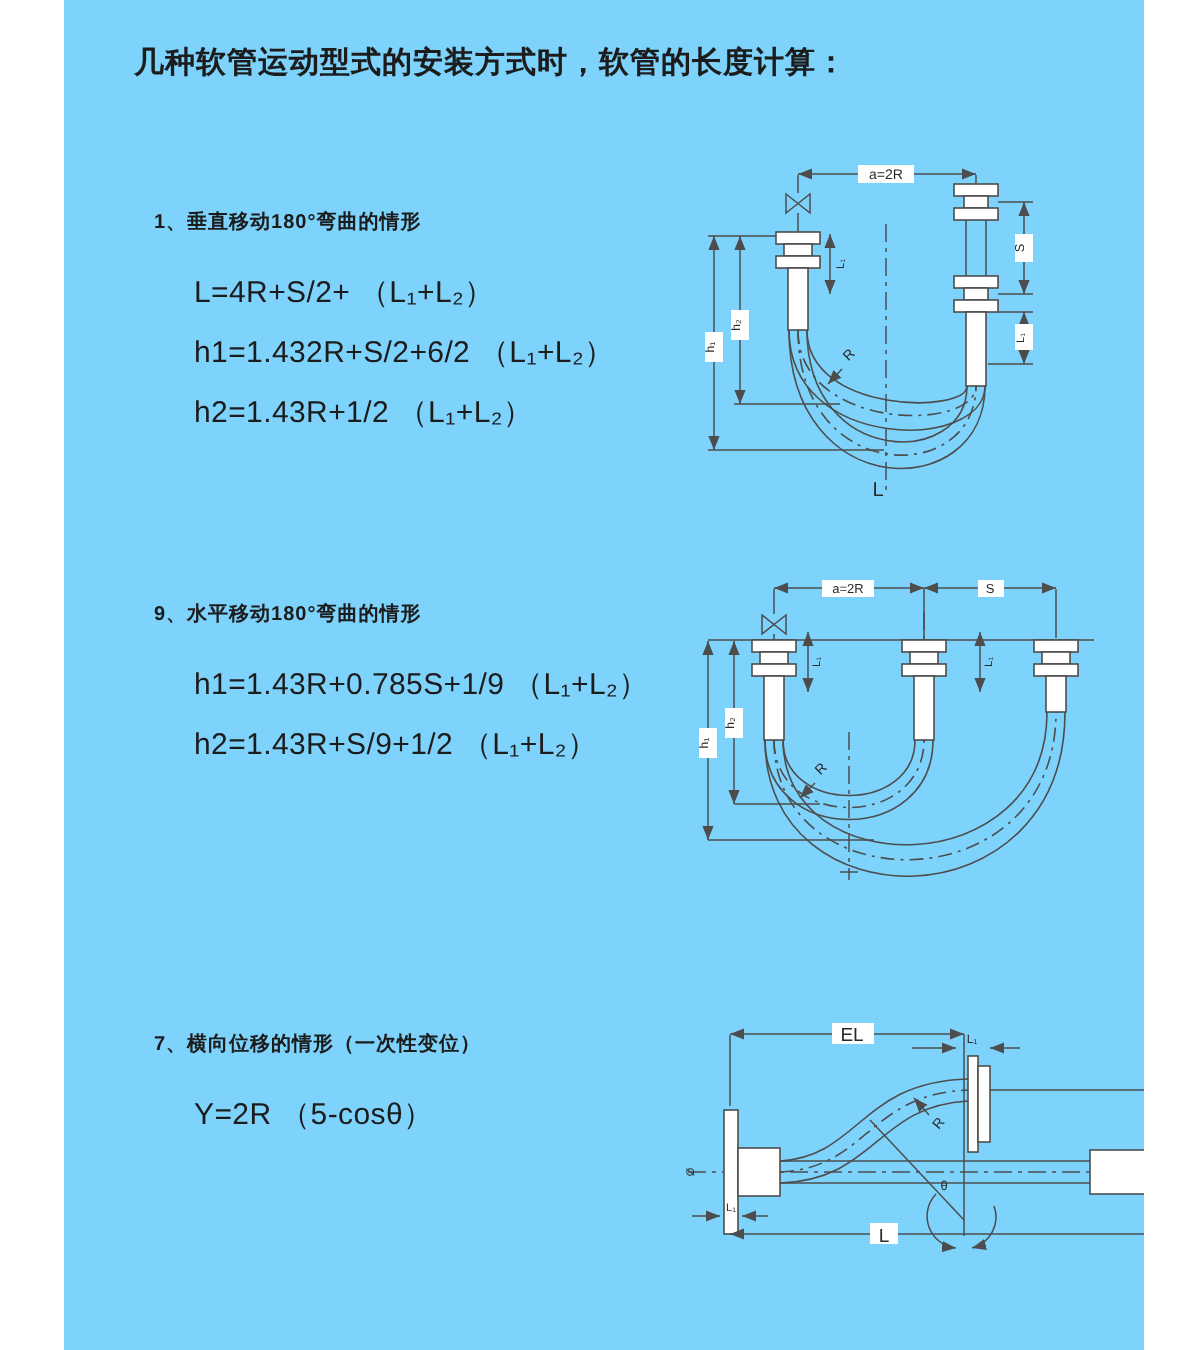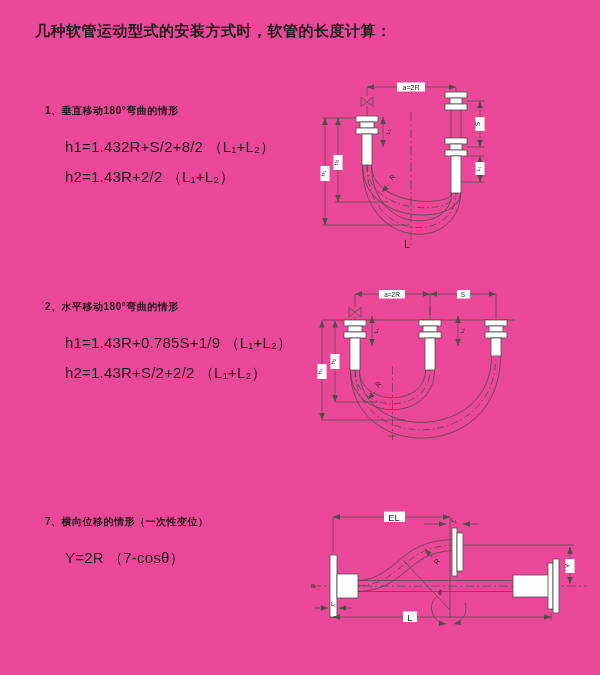--- a/index.html
+++ b/index.html
@@ -1,17 +1,17 @@
 <!DOCTYPE html>
 <html><head>
 <meta charset="utf-8">
 <style>
   html,body{margin:0;padding:0;background:#ffffff;}
-  .page{position:relative;width:600px;height:675px;background:#ec4899;overflow:hidden;
-        font-family:"Liberation Sans","DejaVu Sans",sans-serif;color:#1c1c1c;}
+  .page{position:relative;width:540px;height:675px;background:#7dd3fc;overflow:hidden;
+        font-family:"Liberation Sans","DejaVu Sans",sans-serif;color:#1c1c1c;margin-left:32px;}
   .title{position:absolute;left:35px;top:22px;font-size:15px;font-weight:bold;letter-spacing:0.5px;}
   .sec{position:absolute;width:290px;}
   .sec1{left:45px;top:104px;}
   .sec2{left:45px;top:300px;}
   .sec3{left:45px;top:515px;}
   .sec-heading{font-size:10px;font-weight:bold;letter-spacing:0.5px;height:22px;}
   .formulas{margin-top:6px;padding-left:20px;}
   .formula{font-size:15px;line-height:30px;font-weight:500;letter-spacing:0.2px;white-space:nowrap;}
   .diag{position:absolute;}
   .diag1{left:310px;top:70px;}
@@ -29,37 +29,38 @@
 </head>
 <body>
 
 <div class="page">
 
   <div class="title">几种软管运动型式的安装方式时，软管的长度计算：</div>
 
   <div class="sec sec1">
     <div class="sec-heading">1、垂直移动180°弯曲的情形</div>
     <div class="formulas">
-      <div class="formula">h1=1.432R+S/2+8/2 （L₁+L₂）</div>
-      <div class="formula">h2=1.43R+2/2 （L₁+L₂）</div>
+      <div class="formula">L=4R+S/2+ （L₁+L₂）</div>
+      <div class="formula">h1=1.432R+S/2+6/2 （L₁+L₂）</div>
+      <div class="formula">h2=1.43R+1/2 （L₁+L₂）</div>
     </div>
   </div>
 
   <div class="sec sec2">
-    <div class="sec-heading">2、水平移动180°弯曲的情形</div>
+    <div class="sec-heading">9、水平移动180°弯曲的情形</div>
     <div class="formulas">
       <div class="formula">h1=1.43R+0.785S+1/9 （L₁+L₂）</div>
-      <div class="formula">h2=1.43R+S/2+2/2 （L₁+L₂）</div>
+      <div class="formula">h2=1.43R+S/9+1/2 （L₁+L₂）</div>
     </div>
   </div>
 
   <div class="sec sec3">
     <div class="sec-heading">7、横向位移的情形（一次性变位）</div>
     <div class="formulas">
-      <div class="formula">Y=2R （7-cosθ）</div>
+      <div class="formula">Y=2R （5-cosθ）</div>
     </div>
   </div>
 
   <svg class="diag diag1" width="290" height="190" viewBox="0 0 290 190">
     <defs>
       <marker id="ar1" viewBox="0 0 8 8" refX="8" refY="4" markerWidth="7" markerHeight="7" markerUnits="userSpaceOnUse" orient="auto-start-reverse">
         <path d="M0,0.8 L8,4 L0,7.2 Z" fill="#4d4d4d"></path>
       </marker>
       <pattern id="braid1" width="4.5" height="4.5" patternUnits="userSpaceOnUse">
         <path d="M0,4.5 L4.5,0 M0,0 L4.5,4.5" stroke="#909090" stroke-width="0.6"></path>

